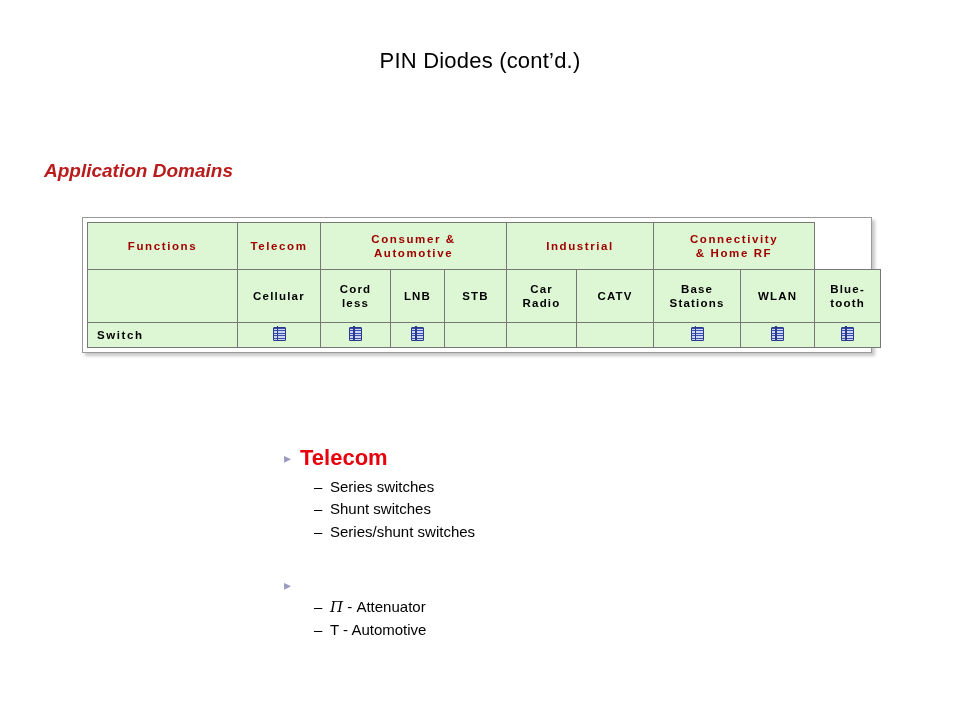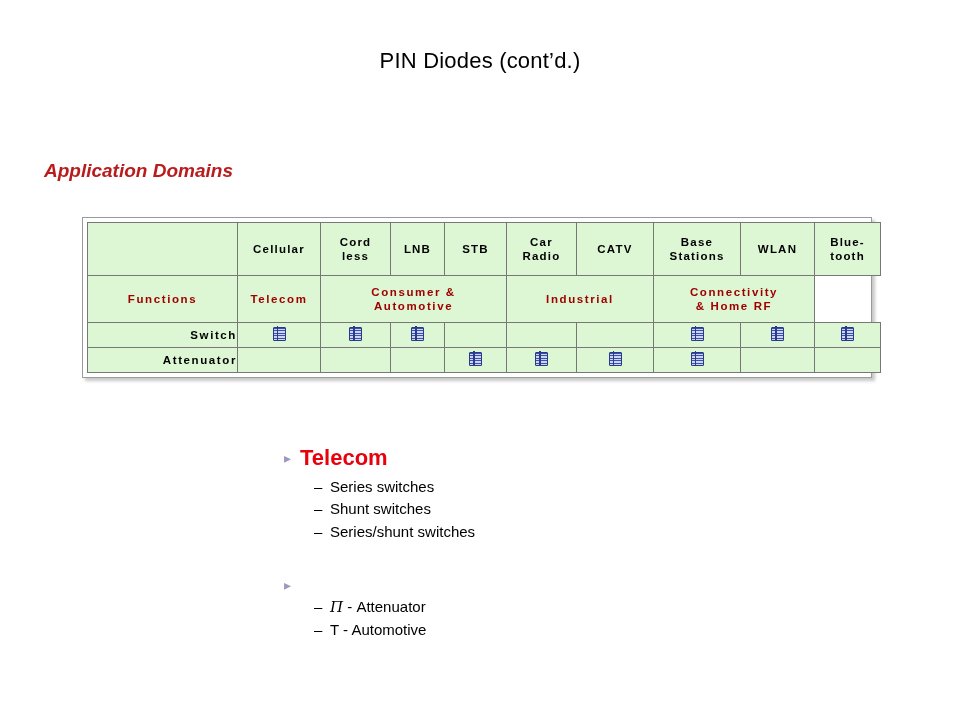--- a/index.html
+++ b/index.html
@@ -78,23 +78,22 @@
     font-size: 11.5px;
     letter-spacing: 1.2px;
     line-height: 1.25;
     padding: 6px 2px;
   }
   .row-label {
     color: #000000;
     font-weight: bold;
     font-size: 11.5px;
     letter-spacing: 1.6px;
-    text-align: right;
+    text-align: left;
     padding: 5px 0 5px 9px;
-    margin-left: 6px;
   }
   td.group-row { height: 46px; }
   td.sub-row   { height: 52px; }
   td.data-row  { height: 24px; }
   td.blank-cell { }
 
   
   .mark {
     display: inline-block;
     width: 13px;
@@ -189,63 +188,20 @@
       <col style="width:62px">
       <col style="width:70px">
       <col style="width:77px">
       <col style="width:87px">
       <col style="width:74px">
       <col style="width:66px">
     </colgroup>
     <tbody>
 
       <tr>
-        <td class="sub-row blank-cell"></td>
-        <td class="sub-row">
-          <div class="col-label">Cellular</div>
-        </td>
-        <td class="sub-row">
-          <div class="col-label">
-            <span>Cord</span><br>
-            <span>less</span>
-          </div>
-        </td>
-        <td class="sub-row">
-          <div class="col-label">LNB</div>
-        </td>
-        <td class="sub-row">
-          <div class="col-label">STB</div>
-        </td>
-        <td class="sub-row">
-          <div class="col-label">
-            <span>Car</span><br>
-            <span>Radio</span>
-          </div>
-        </td>
-        <td class="sub-row">
-          <div class="col-label">CATV</div>
-        </td>
-        <td class="sub-row">
-          <div class="col-label">
-            <span>Base</span><br>
-            <span>Stations</span>
-          </div>
-        </td>
-        <td class="sub-row">
-          <div class="col-label">WLAN</div>
-        </td>
-        <td class="sub-row">
-          <div class="col-label">
-            <span>Blue-</span><br>
-            <span>tooth</span>
-          </div>
-        </td>
-      </tr>
-
-      <tr>
         <td class="group-row">
           <div class="grp-label">Functions</div>
         </td>
         <td class="group-row">
           <div class="grp-label">Telecom</div>
         </td>
         <td class="group-row" colspan="3">
           <div class="grp-label">
             <span>Consumer &amp;</span><br>
             <span>Automotive</span>
@@ -256,48 +212,77 @@
         </td>
         <td class="group-row" colspan="2">
           <div class="grp-label">
             <span>Connectivity</span><br>
             <span>&amp; Home RF</span>
           </div>
         </td>
       </tr>
 
       <tr>
+        <td class="sub-row blank-cell"></td>
+        <td class="sub-row">
+          <div class="col-label">Cellular</div>
+        </td>
+        <td class="sub-row">
+          <div class="col-label">
+            <span>Cord</span><br>
+            <span>less</span>
+          </div>
+        </td>
+        <td class="sub-row">
+          <div class="col-label">LNB</div>
+        </td>
+        <td class="sub-row">
+          <div class="col-label">STB</div>
+        </td>
+        <td class="sub-row">
+          <div class="col-label">
+            <span>Car</span><br>
+            <span>Radio</span>
+          </div>
+        </td>
+        <td class="sub-row">
+          <div class="col-label">CATV</div>
+        </td>
+        <td class="sub-row">
+          <div class="col-label">
+            <span>Base</span><br>
+            <span>Stations</span>
+          </div>
+        </td>
+        <td class="sub-row">
+          <div class="col-label">WLAN</div>
+        </td>
+        <td class="sub-row">
+          <div class="col-label">
+            <span>Blue-</span><br>
+            <span>tooth</span>
+          </div>
+        </td>
+      </tr>
+
+      <tr>
         <td class="data-row">
           <div class="row-label">Switch</div>
         </td>
         <td class="data-row"><span class="mark"></span></td>
         <td class="data-row"><span class="mark"></span></td>
         <td class="data-row"><span class="mark"></span></td>
         <td class="data-row"></td>
         <td class="data-row"></td>
         <td class="data-row"></td>
         <td class="data-row"><span class="mark"></span></td>
         <td class="data-row"><span class="mark"></span></td>
         <td class="data-row"><span class="mark"></span></td>
       </tr>
 
-      <tr>
-        <td class="data-row">
-          <div class="row-label">Attenuator</div>
-        </td>
-        <td class="data-row"></td>
-        <td class="data-row"></td>
-        <td class="data-row"></td>
-        <td class="data-row"><span class="mark"></span></td>
-        <td class="data-row"><span class="mark"></span></td>
-        <td class="data-row"><span class="mark"></span></td>
-        <td class="data-row"><span class="mark"></span></td>
-        <td class="data-row"></td>
-        <td class="data-row"></td>
-      </tr>
     </tbody>
   </table>
 </div>
 
 <div class="bullets">
 
   <div class="b1">
     <span class="arrow">▸</span>
     <span class="b1-text">Telecom</span>
   </div>

